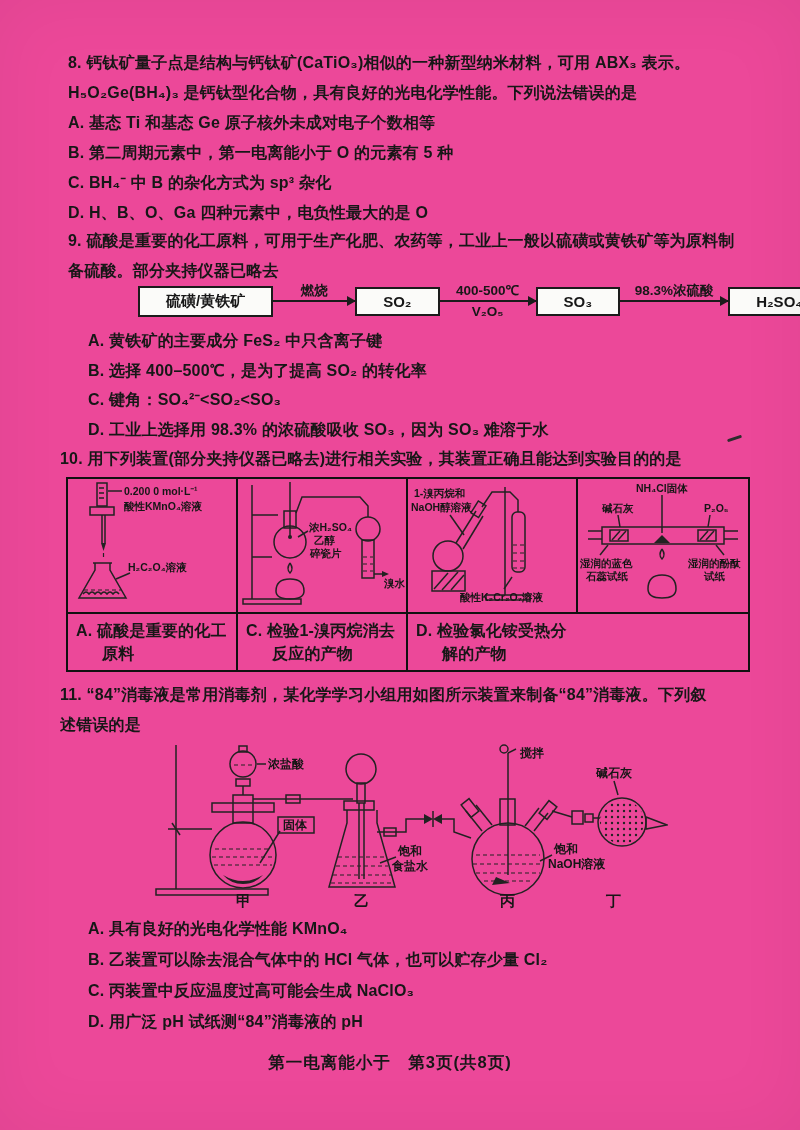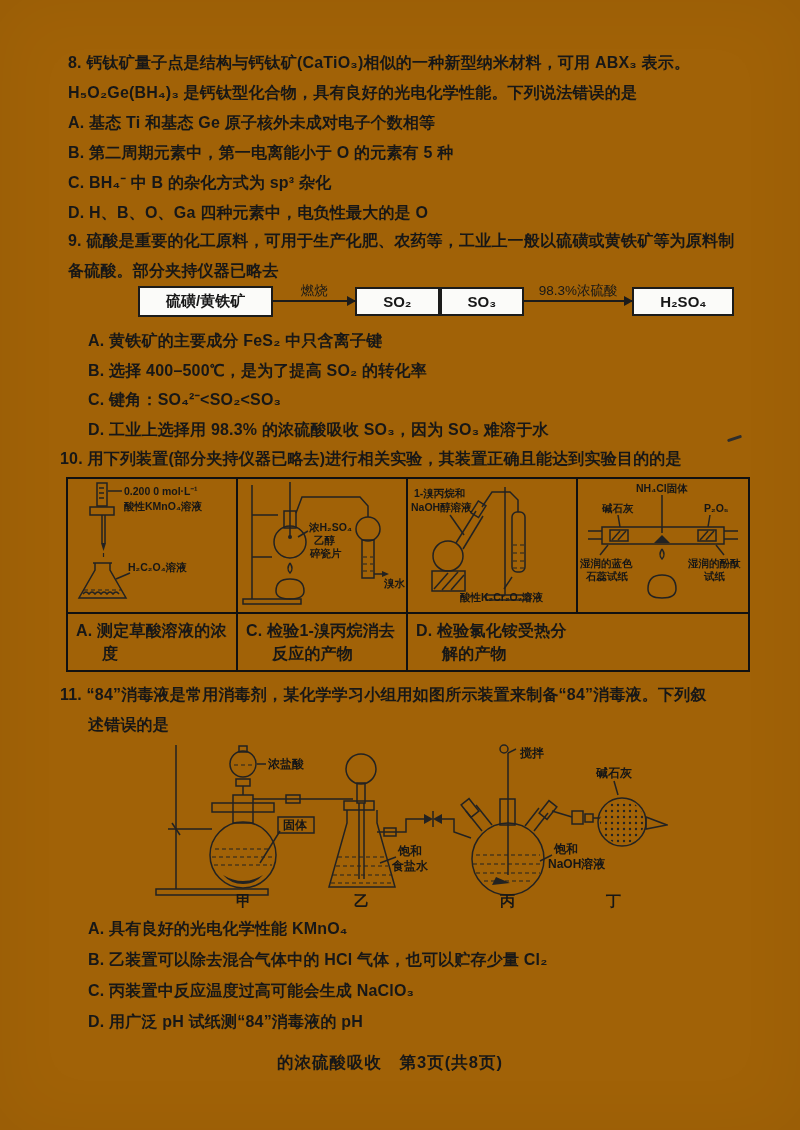--- a/index.html
+++ b/index.html
@@ -1,27 +1,27 @@
 <!DOCTYPE html>
 <html><head>
 <meta charset="utf-8">
 <style>
   html,body{margin:0;padding:0;}
   body{width:800px;height:1130px;background:#f4f4f2;font-family:"Liberation Sans",sans-serif;}
-  #page{position:relative;width:800px;height:1130px;background:#a16207;overflow:hidden;color:#171717;}
+  #page{position:relative;width:800px;height:1130px;background:#ec4899;overflow:hidden;color:#171717;}
   #page::after{content:"";position:absolute;inset:0;pointer-events:none;
     box-shadow:inset 0 0 70px rgba(0,0,0,0.05);}
   .blk{position:absolute;}
   .blk p{margin:0;line-height:30px;font-size:16px;font-weight:700;white-space:nowrap;letter-spacing:.2px;}
   .ind{margin-left:20px;}
   
   .flow{position:absolute;left:138px;top:279px;display:flex;align-items:center;height:44px;}
   .fbox{border:2px solid #1b1b1b;padding:4px 26px;font-size:15px;font-weight:700;white-space:nowrap;background:#fbfbf9;}
   .fa{display:flex;flex-direction:column;align-items:center;justify-content:center;}
-  .fa .above,.fa .below{font-size:13.5px;font-weight:400;white-space:nowrap;height:17px;line-height:17px;}
+  .fa .above,.fa .below{font-size:13.5px;font-weight:700;white-space:nowrap;height:17px;line-height:17px;}
   .fa .stem{position:relative;height:2px;background:#1b1b1b;margin:1px 0;}
   .fa .stem::after{content:"";position:absolute;right:-1px;top:-4.5px;border-left:9px solid #1b1b1b;
     border-top:5px solid transparent;border-bottom:5px solid transparent;}
   
   .aptable{position:absolute;left:66px;top:477px;width:680px;height:191px;border:2.5px solid #111;
     display:grid;grid-template-columns:1fr 1fr 1fr 1fr;grid-template-rows:135px 1fr;}
   .aptable .dcell{border-right:2px solid #111;border-bottom:2px solid #111;overflow:hidden;}
   .aptable .dcell:nth-child(4){border-right:none;}
   .aptable .ccell{border-right:2px solid #111;font-size:16px;font-weight:700;line-height:23px;
     padding:5px 4px 0 34px;text-indent:-26px;letter-spacing:.2px;}
@@ -56,20 +56,25 @@
   </div>
 
   <div class="flow">
     <div class="fbox">硫磺/黄铁矿</div>
     <div class="fa">
       <span class="above">燃烧</span>
       <span class="stem" style="width:82px;"></span>
       <span class="below"></span>
     </div>
     <div class="fbox">SO₂</div>
+    <div class="fa">
+      <span class="above">400-500℃</span>
+      <span class="stem" style="width:96px;"></span>
+      <span class="below">V₂O₅</span>
+    </div>
     <div class="fbox">SO₃</div>
     <div class="fa">
       <span class="above">98.3%浓硫酸</span>
       <span class="stem" style="width:108px;"></span>
       <span class="below"></span>
     </div>
     <div class="fbox">H₂SO₄</div>
   </div>
 
   <div class="blk" style="left:88px;top:326px;">
@@ -186,28 +191,28 @@
         <path class="ln" d="M70,110 q0,-14 14,-14 q14,0 14,14 q0,9 -14,9 q-14,0 -14,-9"></path>
         <line class="ln" x1="30" y1="66" x2="22" y2="76"></line>
         <text class="t" x="2" y="88">湿润的蓝色</text>
         <text class="t" x="8" y="101">石蕊试纸</text>
         <line class="ln" x1="138" y1="66" x2="146" y2="76"></line>
         <text class="t" x="110" y="88">湿润的酚酞</text>
         <text class="t" x="126" y="101">试纸</text>
       </svg>
     </div>
 
-    <div class="ccell">A. 测定草酸溶液的浓度</div>
+    <div class="ccell">A. 硫酸是重要的化工原料</div>
     <div class="ccell">C. 检验1-溴丙烷消去反应的产物</div>
     <div class="ccell">D. 检验氯化铵受热分解的产物</div>
   </div>
 
   <div class="blk" style="left:60px;top:680px;">
     <p>11. “84”消毒液是常用消毒剂，某化学学习小组用如图所示装置来制备“84”消毒液。下列叙</p>
-    <p class="ind" style="margin-left:28px">述错误的是</p>
+    <p class="ind" style="">述错误的是</p>
   </div>
 
   <div class="blk" style="left:148px;top:737px;">
     <svg width="520" height="172" viewBox="0 0 520 172">
       <defs>
         <pattern id="dots" width="6" height="6" patternUnits="userSpaceOnUse">
           <circle cx="2" cy="2" r="1.2" fill="#222"></circle>
         </pattern>
       </defs>
 
@@ -297,17 +302,17 @@
     </svg>
   </div>
 
   <div class="blk" style="left:88px;top:913px;">
     <p style="line-height:31px">A. 具有良好的光电化学性能 KMnO₄</p>
     <p style="line-height:31px">B. 乙装置可以除去混合气体中的 HCl 气体，也可以贮存少量 Cl₂</p>
     <p style="line-height:31px">C. 丙装置中反应温度过高可能会生成 NaClO₃</p>
     <p style="line-height:31px">D. 用广泛 pH 试纸测“84”消毒液的 pH</p>
   </div>
 
-  <div class="footer">的浓硫酸吸收　第3页(共8页)</div>
+  <div class="footer">第一电离能小于　第3页(共8页)</div>
 
   <div class="scanmark"></div>
 
 </div>
 
 </body></html>

